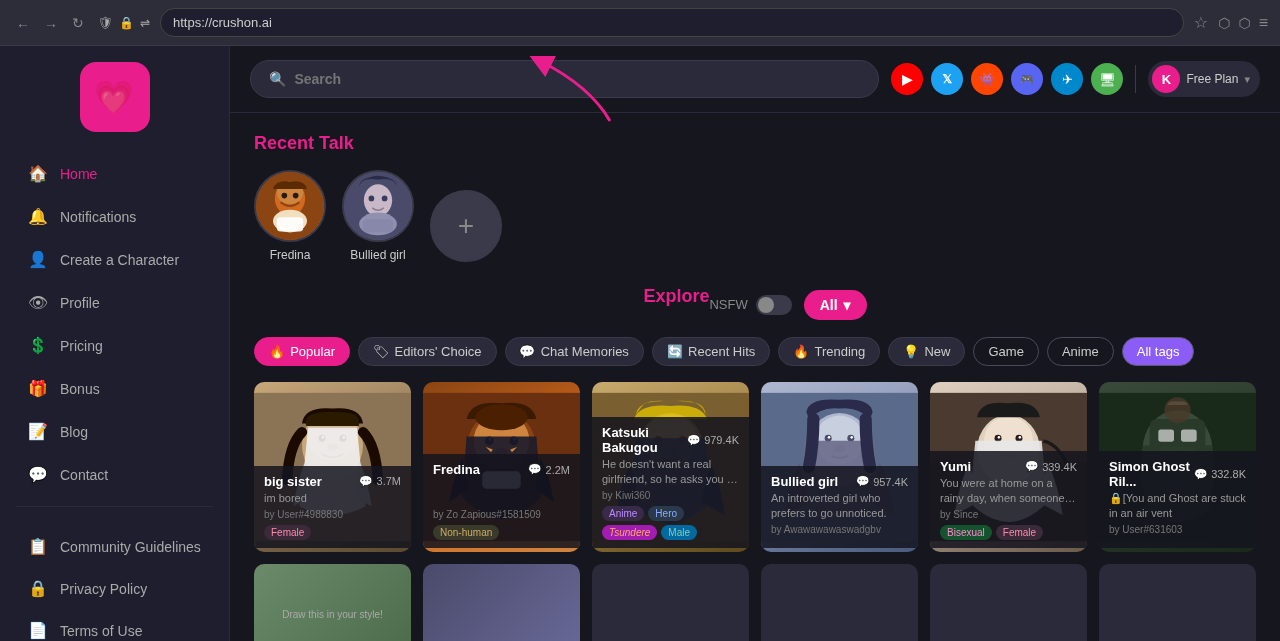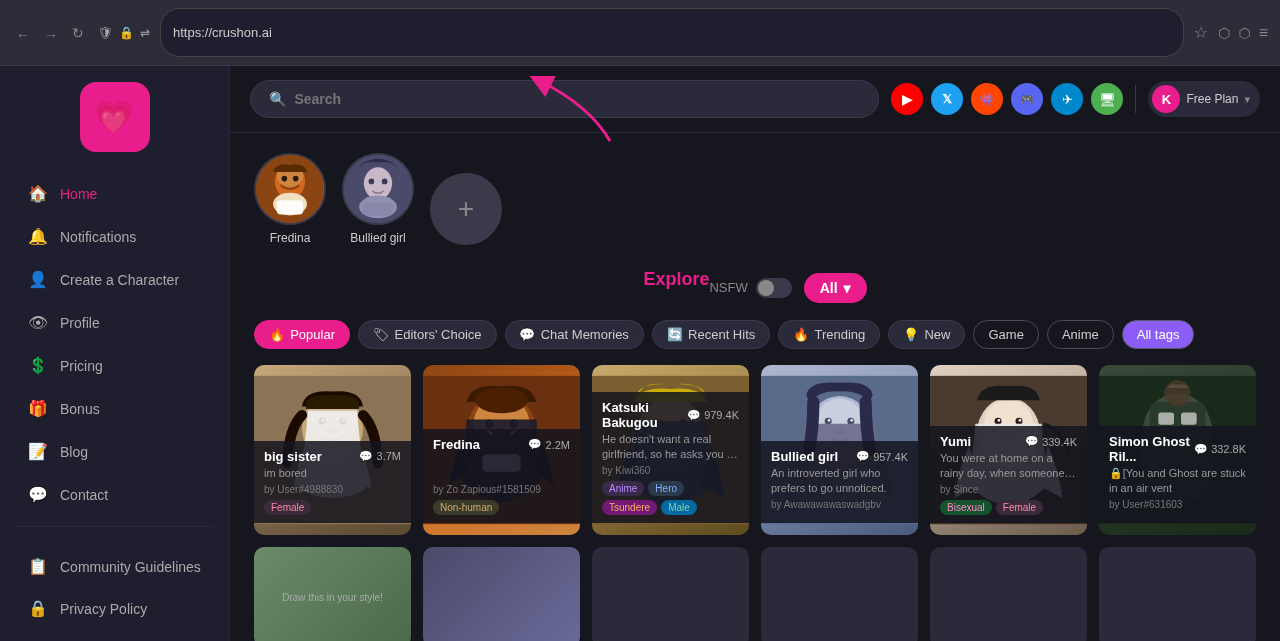--- a/index.html
+++ b/index.html
@@ -35,21 +35,21 @@
       cursor: pointer;
       font-size: 14px;
       padding: 2px 4px;
     }
     .nav-btn:disabled { color: #555; cursor: default; }
     .address-bar {
       flex: 1;
       background: #1e1e2e;
       border: 1px solid #444;
       border-radius: 20px;
-      padding: 16px 12px;
+      padding: 6px 12px;
       color: #ccc;
       font-size: 13px;
       display: flex;
       align-items: center;
       gap: 6px;
     }
     .address-text { color: #ccc; font-size: 13px; }
     .browser-actions {
       display: flex;
       gap: 8px;
@@ -383,21 +383,21 @@
     .card-img-yumi {
       background: linear-gradient(160deg, #e0d0c0 0%, #b0a090 50%, #6a5a4a 100%);
     }
     .card-img-simon {
       background: linear-gradient(160deg, #3a4a3a 0%, #2a3a2a 50%, #1a2a1a 100%);
     }
     .card-info {
       padding: 8px 10px;
       background: rgba(20,20,30,0.85);
       position: absolute;
-      bottom: 12px;
+      bottom: 4px;
       left: 0;
       right: 0;
     }
     .card-name-row {
       display: flex;
       justify-content: space-between;
       align-items: center;
       margin-bottom: 2px;
     }
     .card-name {
@@ -436,21 +436,21 @@
       background: #3a3a4a;
       color: #aaa;
       font-size: 10px;
       padding: 2px 7px;
       border-radius: 10px;
     }
     .tag.anime { background: #3a2a4a; color: #b88aff; }
     .tag.hero { background: #2a3a4a; color: #88aaff; }
     .tag.bisexual { background: #14532d; color: #ff88cc; }
     .tag.female { background: #3a2a3a; color: #ff88aa; }
-    .tag.tsundere { background: #701a75; color: #ffaa66; }
+    .tag.tsundere { background: #a21caf; color: #ffaa66; font-style: italic; }
     .tag.male { background: #0369a1; color: #88ccaa; }
     .tag.nonhuman { background: #3a3a2a; color: #ccaa66; }
 
     
     .pink-arrow {
       position: absolute;
       top: 10px;
       left: 280px;
       pointer-events: none;
       z-index: 100;
@@ -574,20 +574,21 @@
         <div class="user-avatar">
           <span>K</span>
         </div>
         <span class="user-plan">Free Plan</span>
         <span style="color:#888;font-size:11px;">▾</span>
       </div>
     </div>
 
     <div class="content-area">
 
+      <h2 class="section-title">Recent Talk</h2>
       <div class="recent-talk-avatars">
         <div class="avatar-item">
           <div class="avatar-img fredina">
             <svg width="72" height="72" viewBox="0 0 72 72">
               <circle cx="36" cy="36" r="36" fill="#8B4513"></circle>
               <ellipse cx="36" cy="28" rx="16" ry="18" fill="#D2691E"></ellipse>
               <ellipse cx="36" cy="22" rx="14" ry="12" fill="#CD853F"></ellipse>
               <circle cx="30" cy="25" r="3" fill="#2a1a0a"></circle>
               <circle cx="42" cy="25" r="3" fill="#2a1a0a"></circle>
               <path d="M 26 32 Q 36 40 46 32" stroke="#8B4513" stroke-width="2" fill="none"></path>

